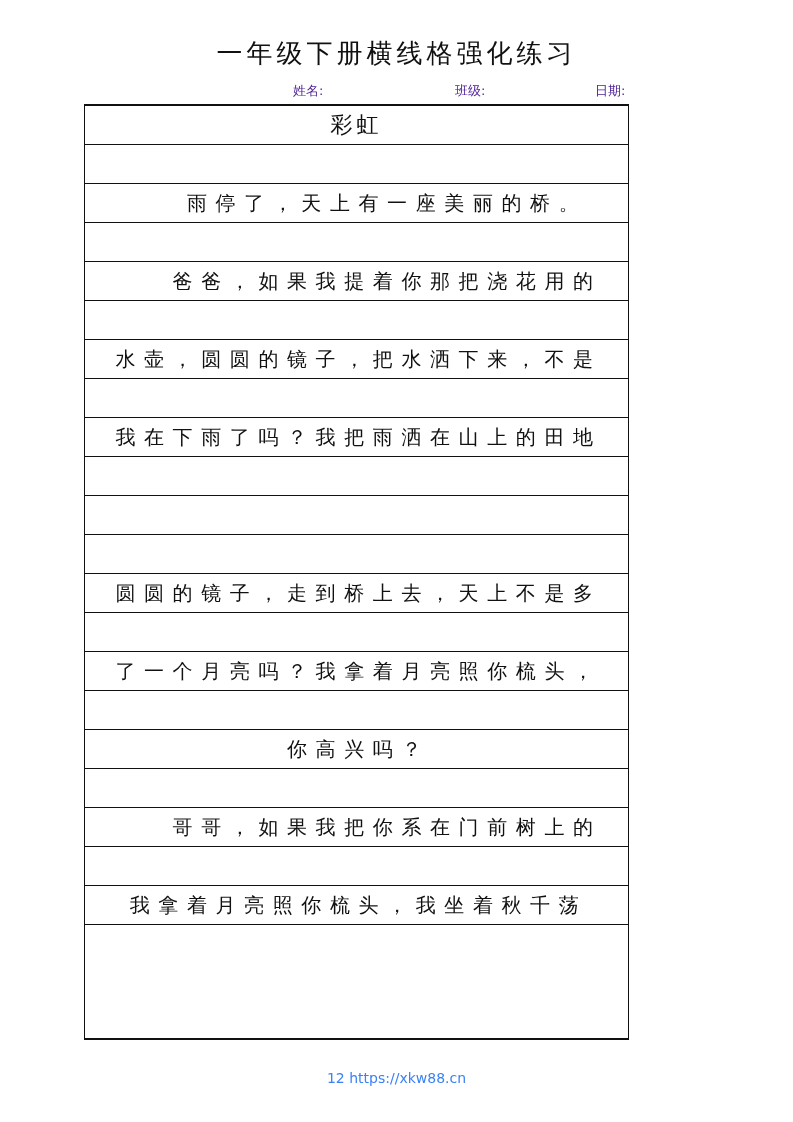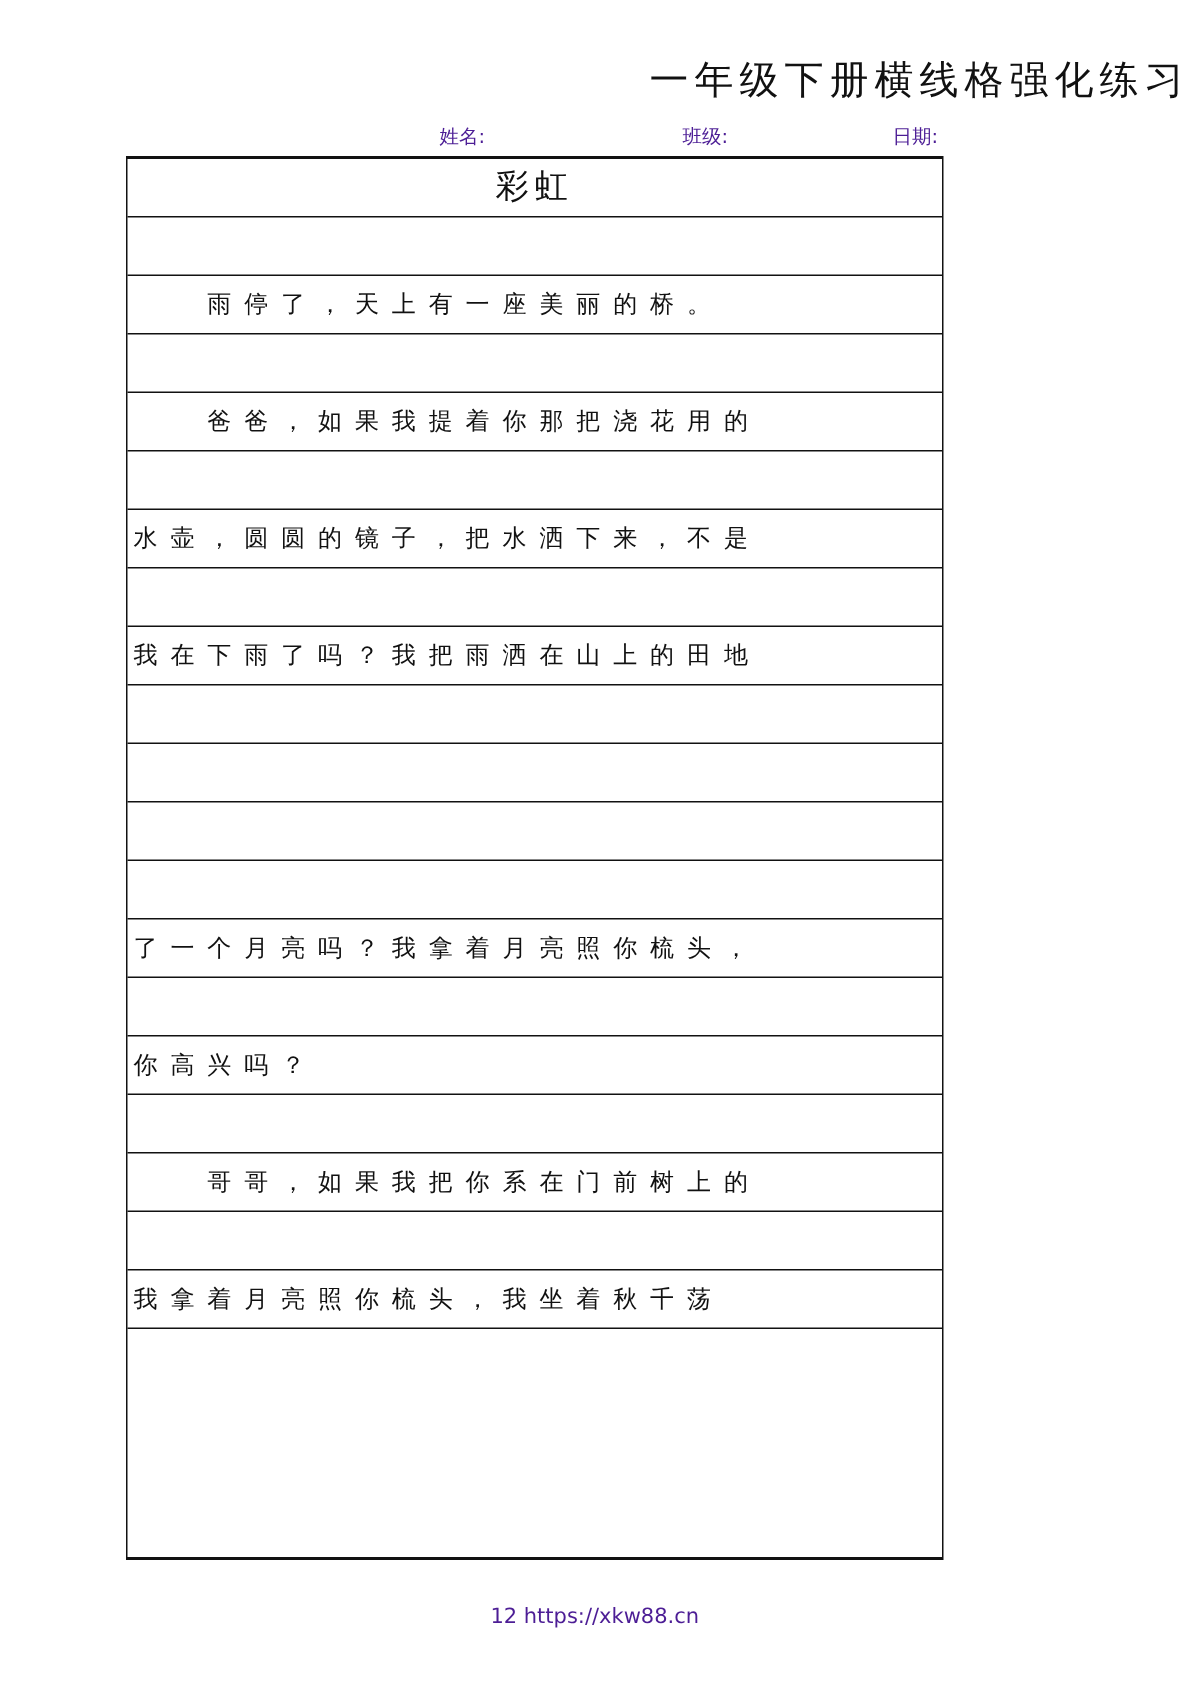--- a/index.html
+++ b/index.html
@@ -1,30 +1,30 @@
 <!DOCTYPE html>
 <html><head>
 <meta charset="utf-8">
 <style>
   html, body { margin:0; padding:0; background:#ffffff; }
   body { width:793px; height:1122px; position:relative; overflow:hidden;
          font-family:"DejaVu Serif", serif; color:#111; }
-  .title { position:absolute; top:36px; left:0; width:793px; text-align:right;
+  .title { position:absolute; top:36px; left:0; width:793px; text-align:center;
            font-size:26px; letter-spacing:4px; color:#111; }
   .meta { position:absolute; top:82px; font-family:"DejaVu Sans", sans-serif;
           font-size:13px; color:#4c1d95; }
   .sheet { position:absolute; left:84px; top:104px; width:545px; height:936px;
            border:1px solid #111; border-bottom:2px solid #111; border-top:2px solid #111; box-sizing:border-box; }
   .row { height:39px; border-bottom:1px solid #111; box-sizing:border-box; position:relative; }
   .row:last-child { border-bottom:none; }
-  .row-text { position:absolute; left:0; right:0; bottom:4px; font-size:16px;
-              letter-spacing:8.6px; white-space:nowrap; overflow:hidden; line-height:30px; padding-left:4px; }
+  .row-text { position:absolute; left:0; right:0; bottom:4px; font-size:20px;
+              letter-spacing:8.6px; white-space:nowrap; overflow:hidden; line-height:30px; padding-left:4px;text-align:center; }
   .row-text.center { text-align:center; letter-spacing:4px; padding-left:0; font-size:22px; }
   .footer { position:absolute; top:1070px; left:0; width:793px; text-align:center;
-            font-family:"DejaVu Sans", sans-serif; font-size:14px; color:#4c1d95; }
+            font-family:"DejaVu Sans", sans-serif; font-size:14px; color:#3b82f6; }
 </style>
 </head>
 <body>
 
 <div class="title">一年级下册横线格强化练习</div>
 <div class="meta" style="left:293px;">姓名:</div>
 <div class="meta" style="left:455px;">班级:</div>
 <div class="meta" style="left:595px;">日期:</div>
 
 <div class="sheet" id="sheet">
@@ -58,20 +58,23 @@
     <div class="row">
       <div class="row-text"></div>
     </div>
     <div class="row">
       <div class="row-text"></div>
     </div>
     <div class="row">
       <div class="row-text"></div>
     </div>
     <div class="row">
+      <div class="row-text">圆圆的镜子，走到桥上去，天上不是多</div>
+    </div>
+    <div class="row">
       <div class="row-text"></div>
     </div>
     <div class="row">
       <div class="row-text">了一个月亮吗？我拿着月亮照你梳头，</div>
     </div>
     <div class="row">
       <div class="row-text"></div>
     </div>
     <div class="row">
       <div class="row-text">你高兴吗？</div>

